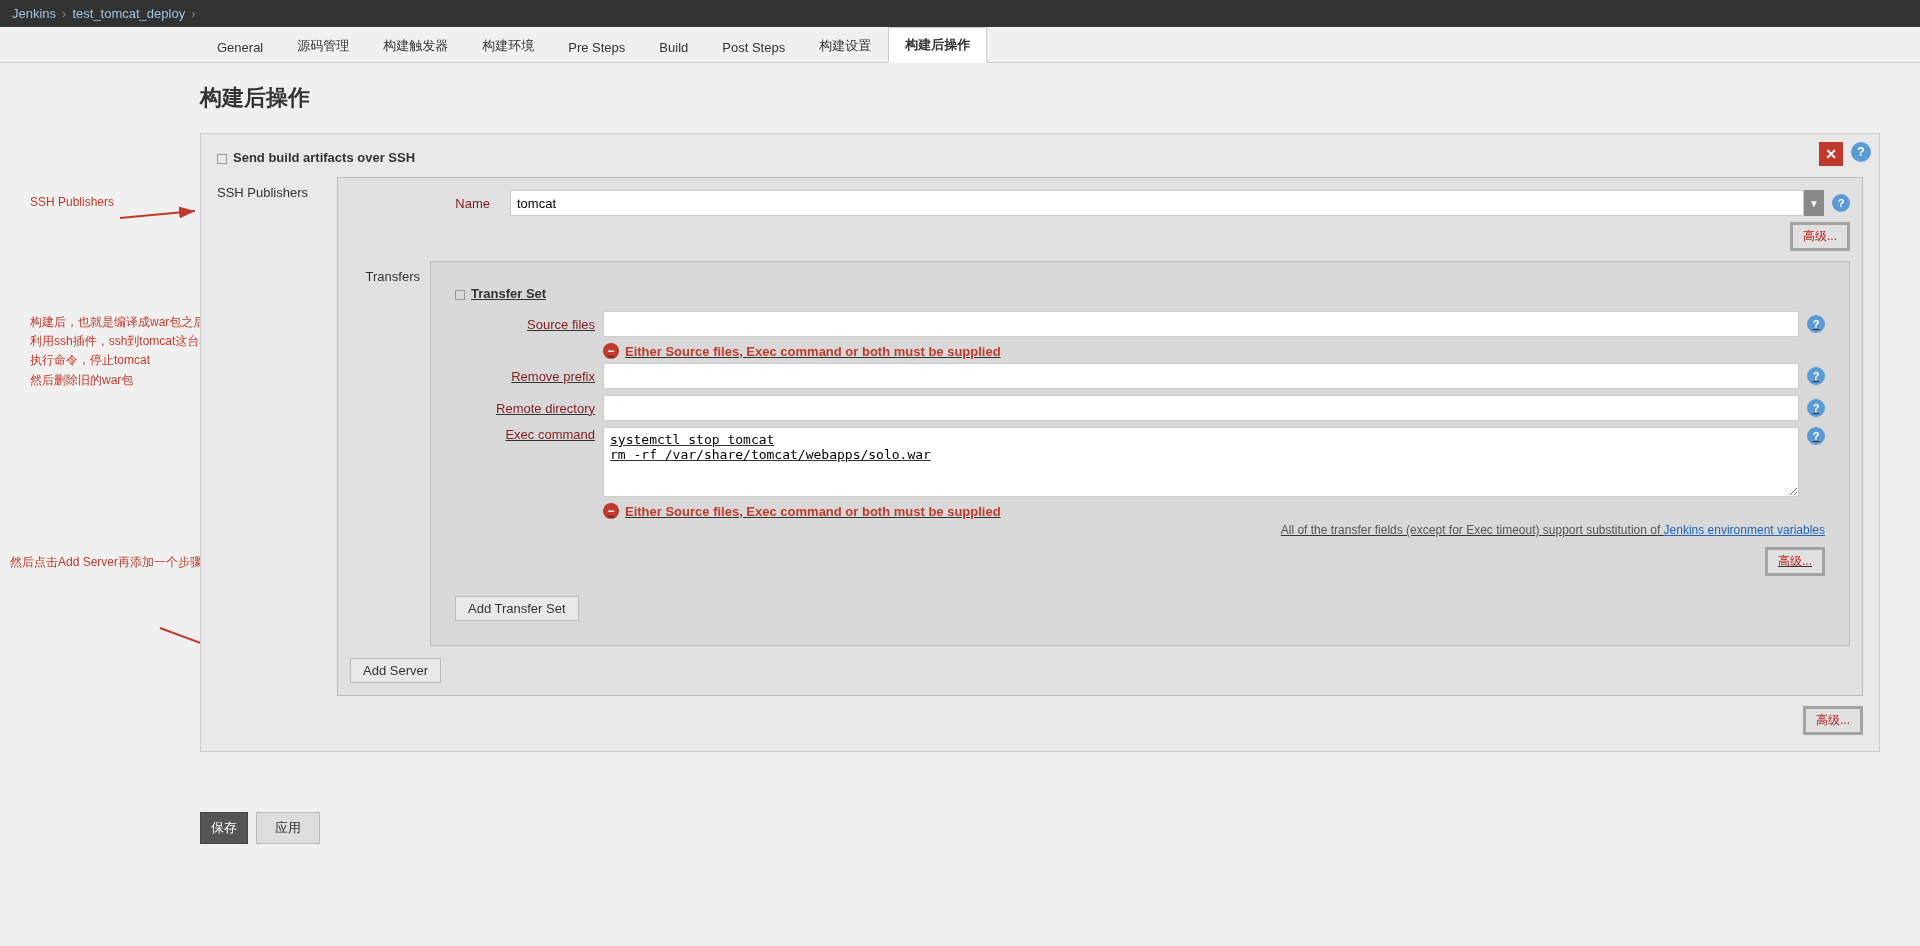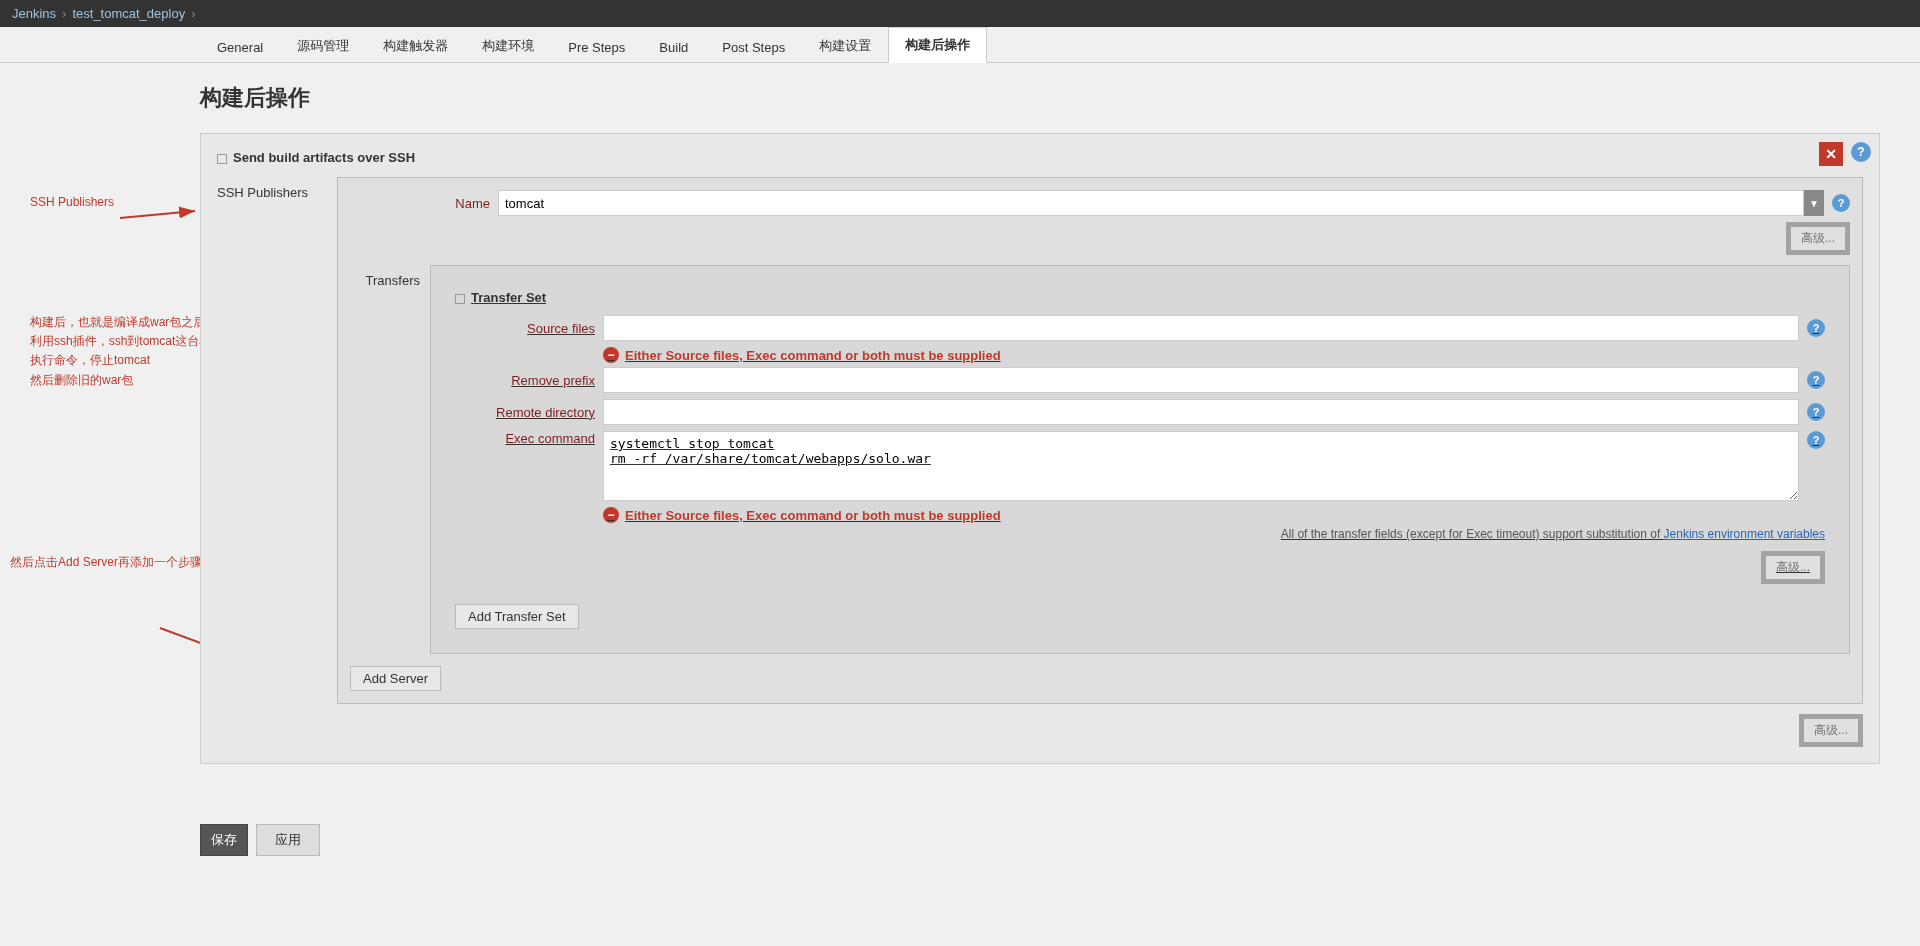--- a/index.html
+++ b/index.html
@@ -185,20 +185,21 @@
       background: #fff;
       padding: 2px 6px;
       font-size: 13px;
     }
 
     .form-select-wrapper {
       flex: 1;
       display: flex;
       align-items: center;
       gap: 0;
+      margin-left: 12px;
     }
 
     .form-select {
       flex: 1;
       height: 26px;
       border: 1px solid #ccc;
       background: #fff;
       padding: 2px 6px;
       font-size: 13px;
       appearance: none;
@@ -213,25 +214,25 @@
       align-items: center;
       justify-content: center;
       font-size: 10px;
       flex-shrink: 0;
     }
 
     .btn-advanced {
       margin-left: auto;
       display: block;
       background: #e0e0e0;
-      border: 5px solid #a3a3a3;
+      border: 3px solid #a3a3a3;
       padding: 3px 10px;
       font-size: 12px;
       cursor: pointer;
-      color: #737373;
+      color: #b91c1c;
     }
 
     .advanced-row {
       display: flex;
       justify-content: flex-end;
       margin-bottom: 10px;
     }
 
     
     .transfers-layout {

